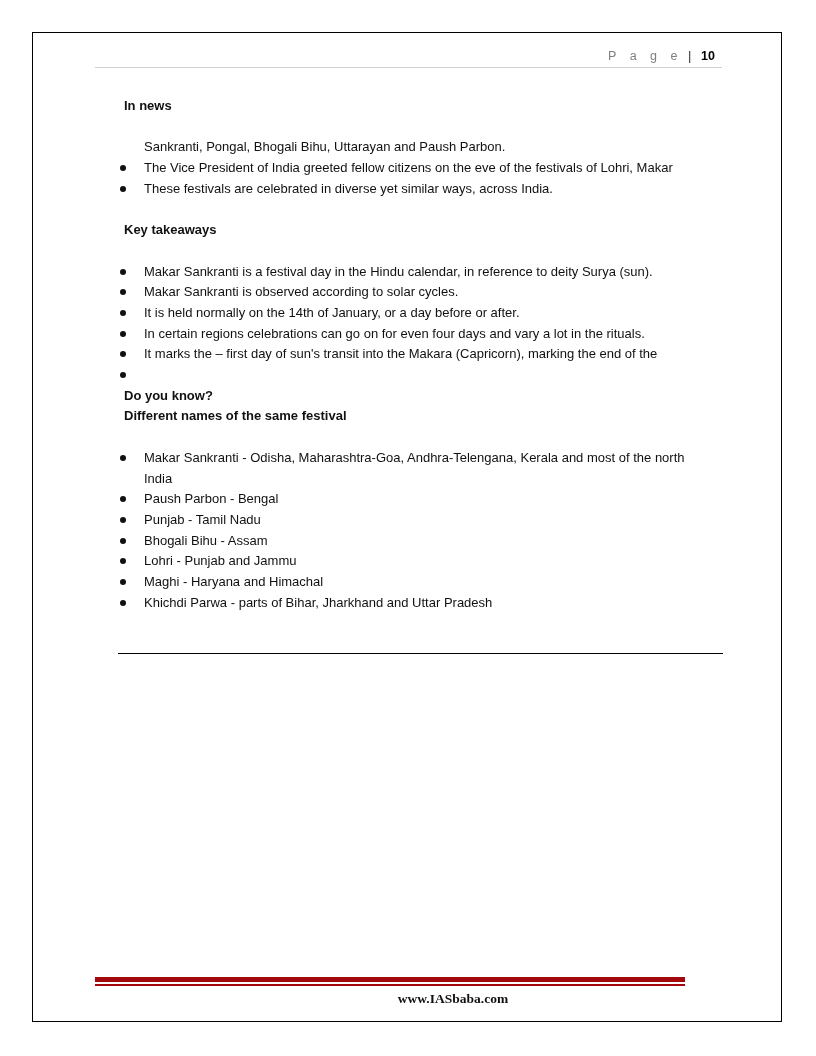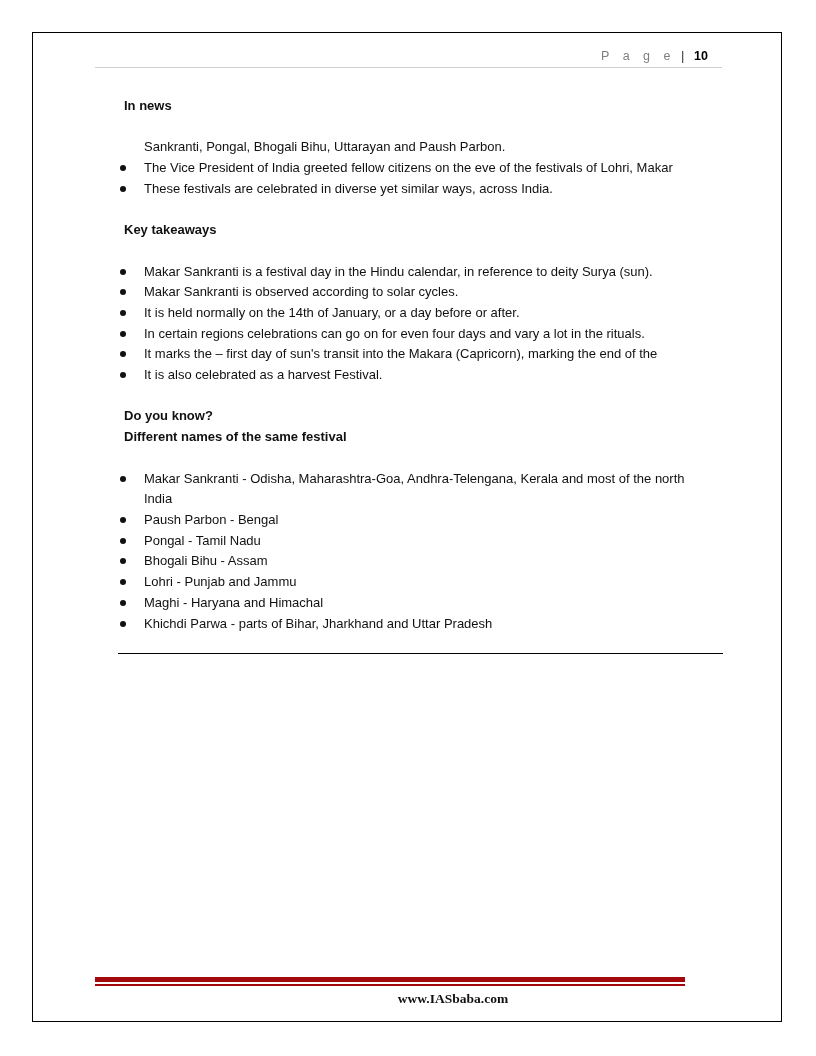--- a/index.html
+++ b/index.html
@@ -1,21 +1,21 @@
 <!DOCTYPE html>
 <html><head>
 <meta charset="utf-8">
 <style>
   html, body { margin:0; padding:0; background:#ffffff; }
   body { width:816px; height:1056px; position:relative; overflow:hidden;
          font-family:"Liberation Sans", "DejaVu Sans", sans-serif; color:#111; }
   .page-border { position:absolute; left:32px; top:32px; width:750px; height:990px;
                  border:1.5px solid #000; box-sizing:border-box; }
   .header { position:absolute; left:95px; top:48px; width:627px; height:20px; }
-  .page-num { position:absolute; right:14px; top:0; font-size:13px; letter-spacing:0; }
+  .page-num { position:absolute; right:7px; top:0; font-size:13px; letter-spacing:0; }
   .page-word { color:#7f7f7f; letter-spacing:5px; font-size:12.5px; }
   .page-sep { color:#333; margin:0 6px 0 2px; }
   .page-val { font-weight:bold; color:#000; font-size:12.5px; }
   .header-rule { position:absolute; left:0; top:19px; width:627px; height:1px; background:#d0d0d0; }
 
   .content { position:absolute; left:96px; top:96px; width:630px; font-size:13px; line-height:20.7px; }
   .heading { font-weight:bold; font-size:13px; margin:0;padding-left:28px; }
   ul.blist { list-style:none; margin:0; padding:0; }
   ul.blist li { position:relative; padding-left:48px; }
   ul.blist li .dot { position:absolute; left:24px; top:7px; width:6px; height:6px; border-radius:50%; background:#111; }
@@ -53,32 +53,32 @@
   <div class="spacer"></div>
 
   <p class="heading">Key takeaways</p>
   <div class="spacer"></div>
   <ul class="blist">
     <li><span class="dot"></span><span>Makar Sankranti is a festival day in the Hindu calendar, in reference to deity Surya (sun).</span></li>
     <li><span class="dot"></span><span>Makar Sankranti is observed according to solar cycles.</span></li>
     <li><span class="dot"></span><span>It is held normally on the 14th of January, or a day before or after.</span></li>
     <li><span class="dot"></span><span>In certain regions celebrations can go on for even four days and vary a lot in the rituals.</span></li>
     <li><span class="dot"></span><span>It marks the – first day of sun's transit into the Makara (Capricorn), marking the end of the</span></li>
-    <li><span class="dot"></span><span>It is also celebrated as a harvest Festival.</span></li>
+    <li><span class="dot"></span></li>
   </ul>
   <div class="spacer"></div>
 
   <p class="heading">Do you know?</p>
   <p class="heading">Different names of the same festival</p>
   <div class="spacer"></div>
   <ul class="blist">
     <li><span class="dot"></span><span>Makar Sankranti - Odisha, Maharashtra-Goa, Andhra-Telengana, Kerala and most of the north</span></li>
     <li><span>India</span></li>
     <li><span class="dot"></span><span>Paush Parbon -  Bengal</span></li>
-    <li><span class="dot"></span><span>Pongal - Tamil Nadu</span></li>
+    <li><span class="dot"></span><span>Punjab - Tamil Nadu</span></li>
     <li><span class="dot"></span><span>Bhogali Bihu -  Assam</span></li>
     <li><span class="dot"></span><span>Lohri - Punjab and Jammu</span></li>
     <li><span class="dot"></span><span>Maghi - Haryana and Himachal</span></li>
     <li><span class="dot"></span><span>Khichdi Parwa -  parts of Bihar, Jharkhand and Uttar Pradesh</span></li>
   </ul>
 </div>
 
 <div class="bottom-rule"></div>
 
 <div class="footer-bar"></div>

